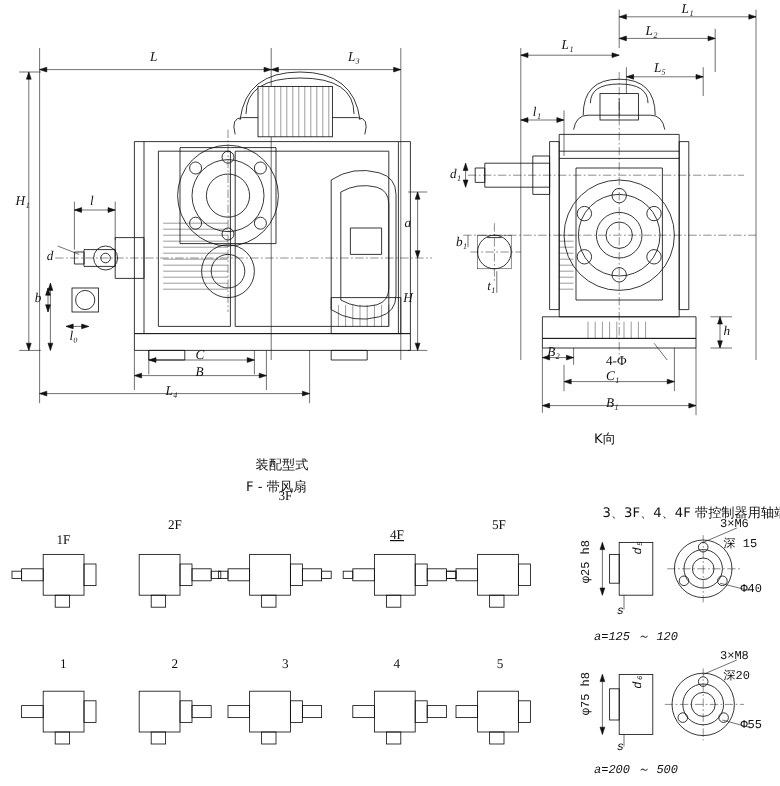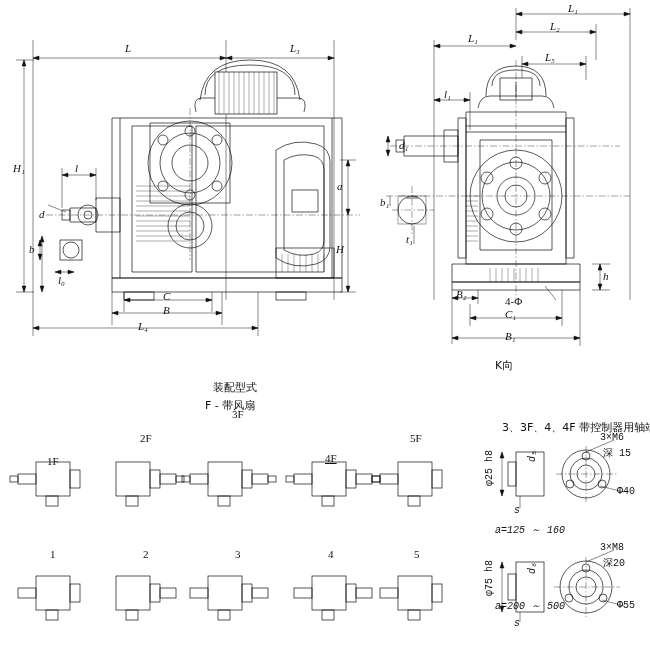--- a/index.html
+++ b/index.html
@@ -478,59 +478,59 @@
 <div class="lbl it" style="left:39px;top:208px;">d</div>
 <div class="lbl it" style="left:29px;top:243px;">b</div>
 <div class="lbl it" style="left:58px;top:274px;">l₀</div>
 <div class="lbl it" style="left:337px;top:180px;">a</div>
 <div class="lbl it" style="left:336px;top:243px;">H</div>
 <div class="lbl it" style="left:163px;top:290px;">C</div>
 <div class="lbl it" style="left:163px;top:304px;">B</div>
 <div class="lbl it" style="left:138px;top:320px;">L₄</div>
 
 <div class="lbl it" style="left:568px;top:2px;">L₁</div>
-<div class="lbl it" style="left:550px;top:20px;">L₂</div>
+<div class="lbl it" style="left:538px;top:20px;">L₂</div>
 <div class="lbl it" style="left:468px;top:32px;">L₁</div>
 <div class="lbl it" style="left:545px;top:51px;">L₅</div>
 <div class="lbl it" style="left:444px;top:88px;">l₁</div>
-<div class="lbl it" style="left:375px;top:139px;margin-left:24px;">d₁</div>
+<div class="lbl it" style="left:375px;top:139px;">d₁</div>
 <div class="lbl it" style="left:380px;top:196px;">b₁</div>
 <div class="lbl it" style="left:406px;top:233px;">t₁</div>
 <div class="lbl it" style="left:603px;top:270px;">h</div>
 <div class="lbl it" style="left:456px;top:288px;">B₂</div>
 <div class="lbl" style="left:505px;top:295px;">4-Φ</div>
 <div class="lbl it" style="left:505px;top:308px;">C₁</div>
 <div class="lbl it" style="left:505px;top:330px;">B₁</div>
 
 <div class="lbl cn" style="left:213px;top:380px;">装配型式</div>
 <div class="lbl cn" style="left:495px;top:358px;">K向</div>
 <div class="lbl cn" style="left:205px;top:398px;">F - 带风扇</div>
 <div class="lbl cn" style="left:502px;top:420px;">3、3F、4、4F 带控制器用轴端</div>
 
-<div class="lbl" style="left:47px;top:455px;text-align:right;">1F</div>
+<div class="lbl" style="left:47px;top:444px;text-align:right;">1F</div>
 <div class="lbl" style="left:140px;top:432px;">2F</div>
 <div class="lbl" style="left:232px;top:408px;">3F</div>
-<div class="lbl" style="left:325px;top:452px;text-decoration:underline;">4F</div>
+<div class="lbl" style="left:325px;top:440px;text-decoration:underline;">4F</div>
 <div class="lbl" style="left:410px;top:432px;">5F</div>
 
 <div class="lbl" style="left:50px;top:548px;">1</div>
 <div class="lbl" style="left:143px;top:548px;">2</div>
 <div class="lbl" style="left:235px;top:548px;">3</div>
 <div class="lbl" style="left:328px;top:548px;">4</div>
 <div class="lbl" style="left:414px;top:548px;">5</div>
 
 <div class="lbl sm" style="left:484px;top:450px;writing-mode:vertical-rl;transform:rotate(180deg);">φ25 h8</div>
 <div class="lbl it sm" style="left:527px;top:450px;writing-mode:vertical-rl;transform:rotate(180deg);">d₅</div>
 <div class="lbl sm" style="left:600px;top:432px;">3×M6</div>
 <div class="lbl cn sm" style="left:603px;top:446px;">深 15</div>
 <div class="lbl sm" style="left:617px;top:486px;">Φ40</div>
 <div class="lbl it sm" style="left:514px;top:505px;">s</div>
-<div class="lbl it sm" style="left:495px;top:523px;">a=125 ～ 160</div>
+<div class="lbl it sm" style="left:495px;top:523px;">a=125 ～ 120</div>
 
 <div class="lbl sm" style="left:484px;top:560px;writing-mode:vertical-rl;transform:rotate(180deg);">φ75 h8</div>
 <div class="lbl it sm" style="left:527px;top:562px;writing-mode:vertical-rl;transform:rotate(180deg);">d₆</div>
 <div class="lbl sm" style="left:600px;top:542px;">3×M8</div>
 <div class="lbl cn sm" style="left:603px;top:556px;">深20</div>
 <div class="lbl sm" style="left:617px;top:600px;">Φ55</div>
 <div class="lbl it sm" style="left:514px;top:618px;">s</div>
-<div class="lbl it sm" style="left:495px;top:599px;text-align:right;">a=200 ～ 500</div>
+<div class="lbl it sm" style="left:495px;top:634px;text-align:right;">a=200 ～ 500</div>
 
 </div>
 
 </body></html>

